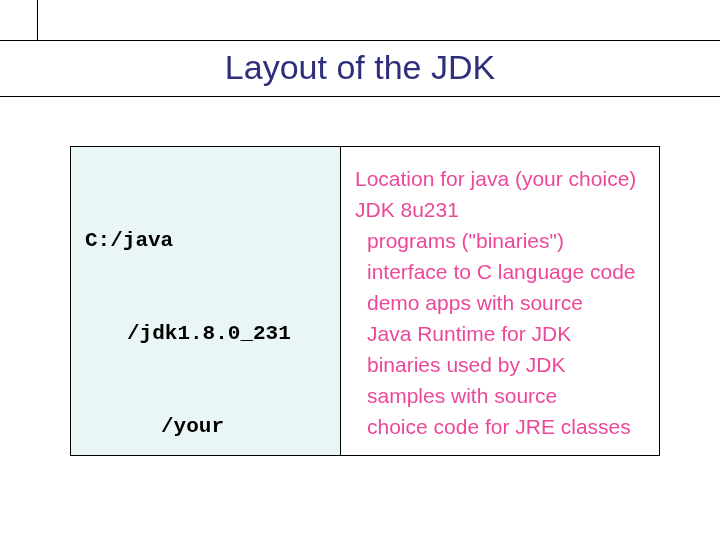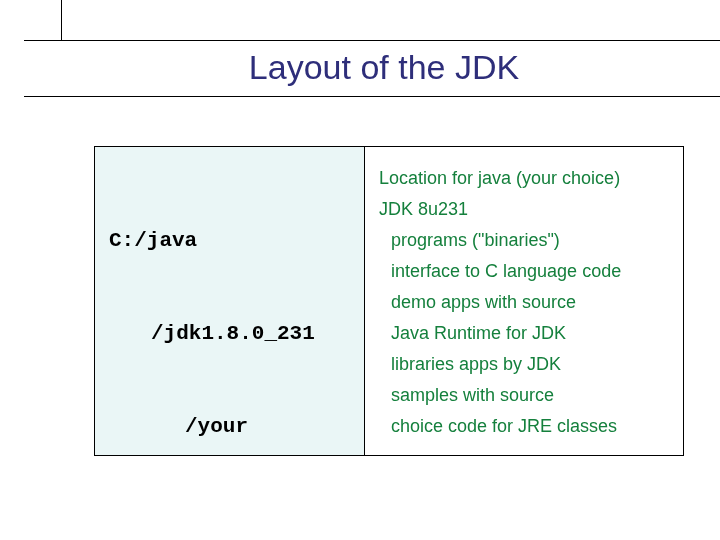--- a/index.html
+++ b/index.html
@@ -1,28 +1,28 @@
 <!DOCTYPE html>
 <html><head>
   <meta charset="utf-8">
   <style>
     * { margin: 0; padding: 0; box-sizing: border-box; }
     html, body { width: 720px; height: 540px; background: #ffffff; font-family: Arial, Helvetica, sans-serif; }
-    .slide { position: relative; width: 584px; height: 540px; margin-left: 24px; }
+    .slide { position: relative; width: 584px; height: 540px; }
     .tick-v { position: absolute; left: 37px; top: 0; width: 1px; height: 40px; background: #000; }
     .rule-top { position: absolute; left: 0; top: 40px; width: 720px; height: 1px; background: #000; }
     .rule-bot { position: absolute; left: 0; top: 96px; width: 720px; height: 1px; background: #000; }
     .title { position: absolute; left: 0; width: 720px; top: 48px; text-align: center; font-size: 34px; color: #2e2e7a; font-family: Arial, Helvetica, sans-serif; }
     .panel { position: absolute; top: 146px; left: 70px; width: 590px; height: 310px; border: 1px solid #000; display: flex; }
     .col-left { width: 270px; height: 100%; border-right: 1px solid #000; background: #eaf6f6; padding: 16px 32px 14px 14px; }
     .col-right { flex: 1; height: 100%; background: #ffffff; padding: 16px 12px 14px 14px; }
     .mono { font-family: "Courier New", Courier, monospace; font-weight: bold; font-size: 21px; color: #000; line-height: 31px; white-space: pre; }
     .mono .i1 { padding-left: 42px; display: inline-block; }
     .mono .i2 { padding-left: 76px; display: inline-block; }
-    .desc { font-size: 18px; color: #15803d; line-height: 31px; }
+    .desc { font-size: 21px; color: #ec4899; line-height: 31px; }
     .desc .d1 { padding-left: 12px; display: inline-block; }
     .line { display: block; }
   </style>
 </head>
 <body>
 
 <div class="slide">
   <div class="tick-v"></div>
   <div class="rule-top"></div>
   <div class="title">Layout of the JDK</div>
@@ -42,19 +42,19 @@
       </div>
     </div>
     <div class="col-right">
       <div class="desc">
         <span class="line">Location for java (your choice)</span>
         <span class="line">JDK 8u231</span>
         <span class="line"><span class="d1">programs ("binaries")</span></span>
         <span class="line"><span class="d1">interface to C language code</span></span>
         <span class="line"><span class="d1">demo apps with source</span></span>
         <span class="line"><span class="d1">Java Runtime for JDK</span></span>
-        <span class="line"><span class="d1">libraries apps by JDK</span></span>
+        <span class="line"><span class="d1">binaries used by JDK</span></span>
         <span class="line"><span class="d1">samples with source</span></span>
         <span class="line"><span class="d1">choice code for JRE classes</span></span>
       </div>
     </div>
   </div>
 </div>
 
 </body></html>

